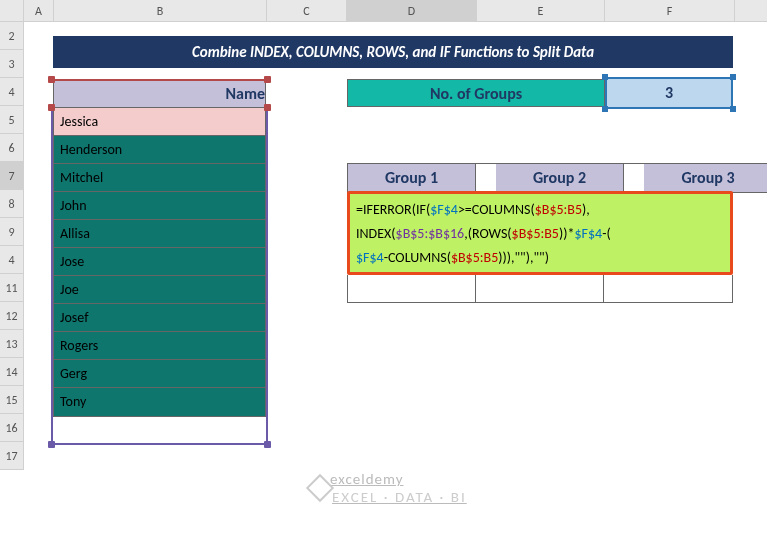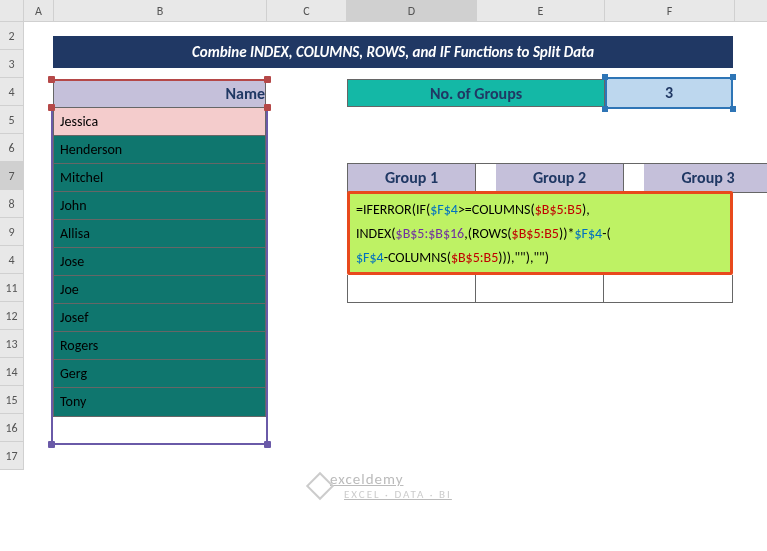--- a/index.html
+++ b/index.html
@@ -197,21 +197,21 @@
       letter-spacing: 1px;
       display: flex;
       align-items: center;
       text-decoration: underline;
     }
     .watermark .wlogo {
       width: 20px; height: 20px;
       border: 2px solid #ccc;
       transform: rotate(45deg);
     }
-    .watermark .sub { font-size: 11px; letter-spacing: 2px; color:#ccc; margin-left:14px;}
+    .watermark .sub { font-size: 15px; letter-spacing: 2px; color:#ccc; margin-left:2px;}
   </style>
 </head>
 <body>
 
 <div class="col-headers">
   <div class="col-header" style="width:24px"></div>
   <div class="col-header" style="width:30px">A</div>
   <div class="col-header" style="width:213px">B</div>
   <div class="col-header" style="width:80px">C</div>
   <div class="col-header selected" style="width:130px">D</div>

